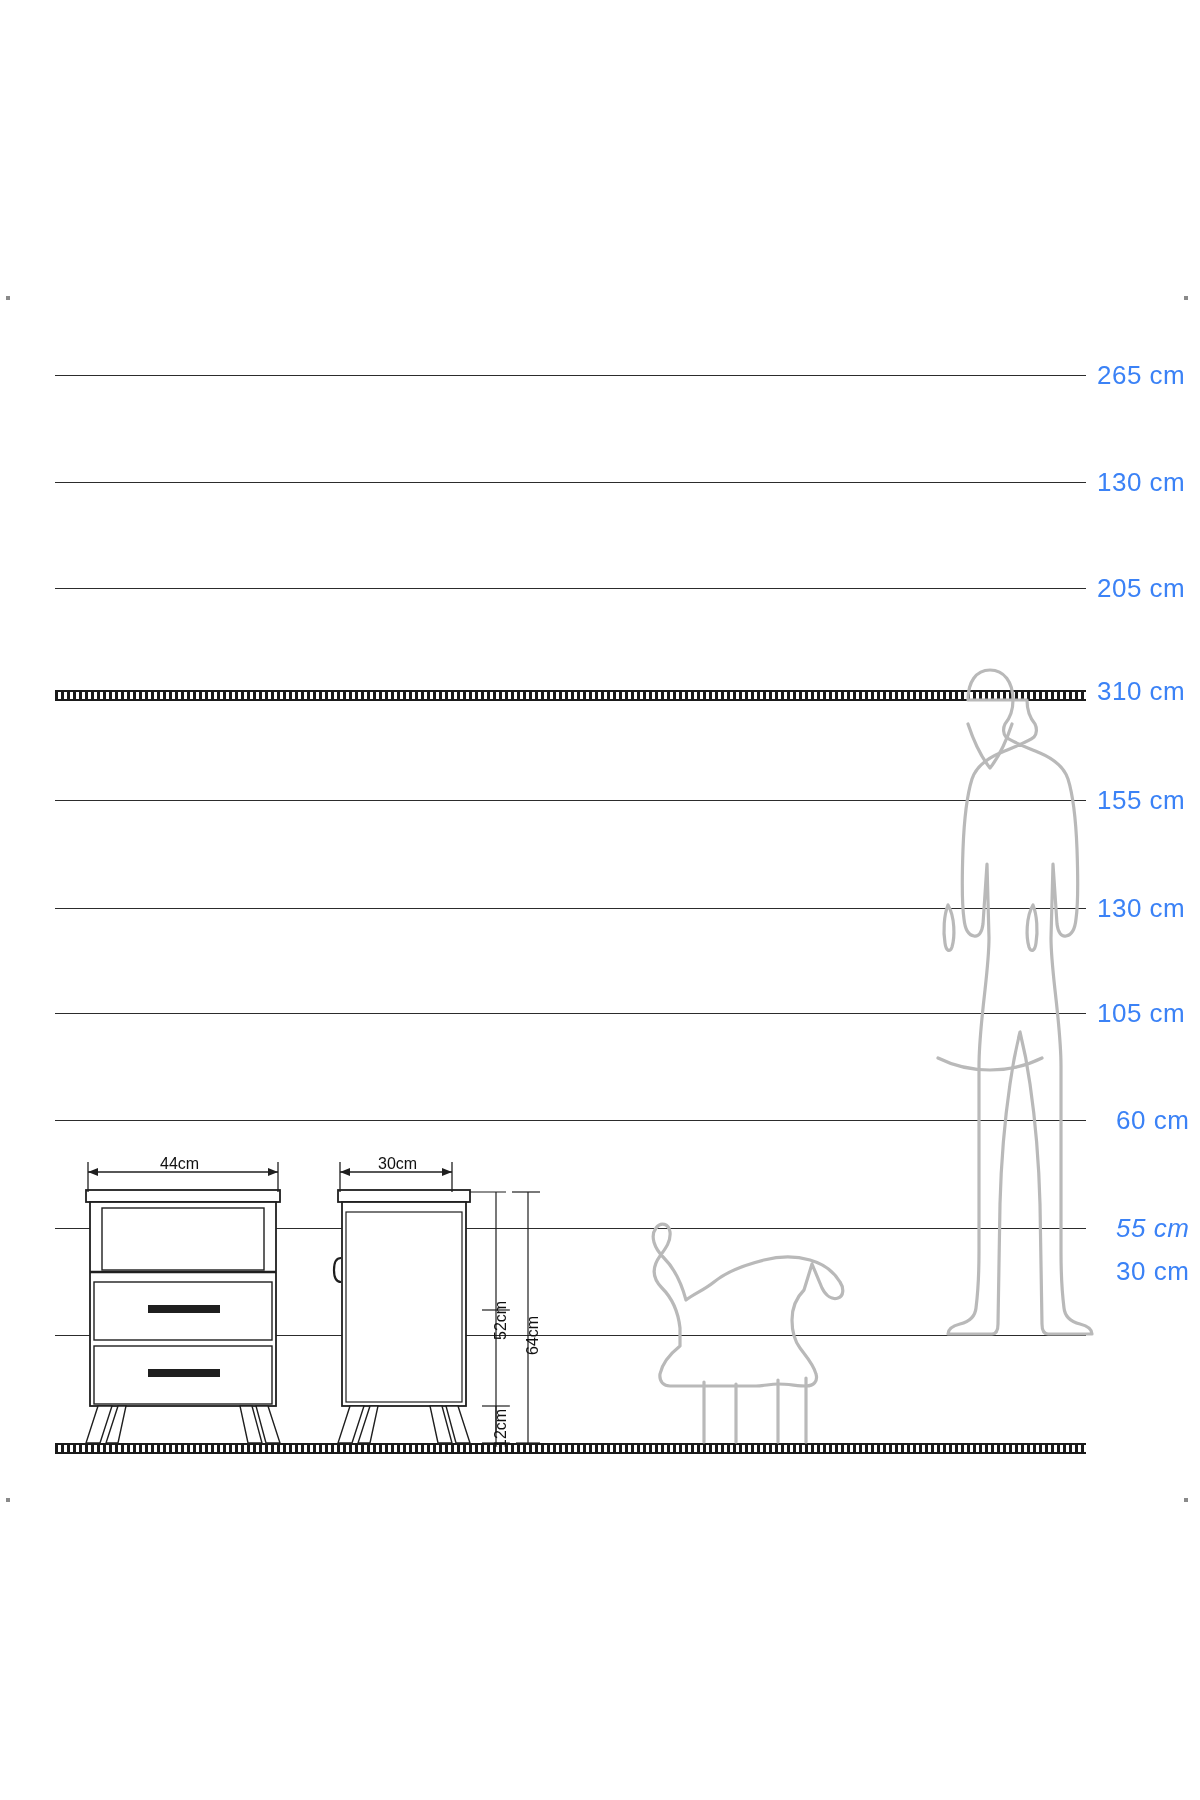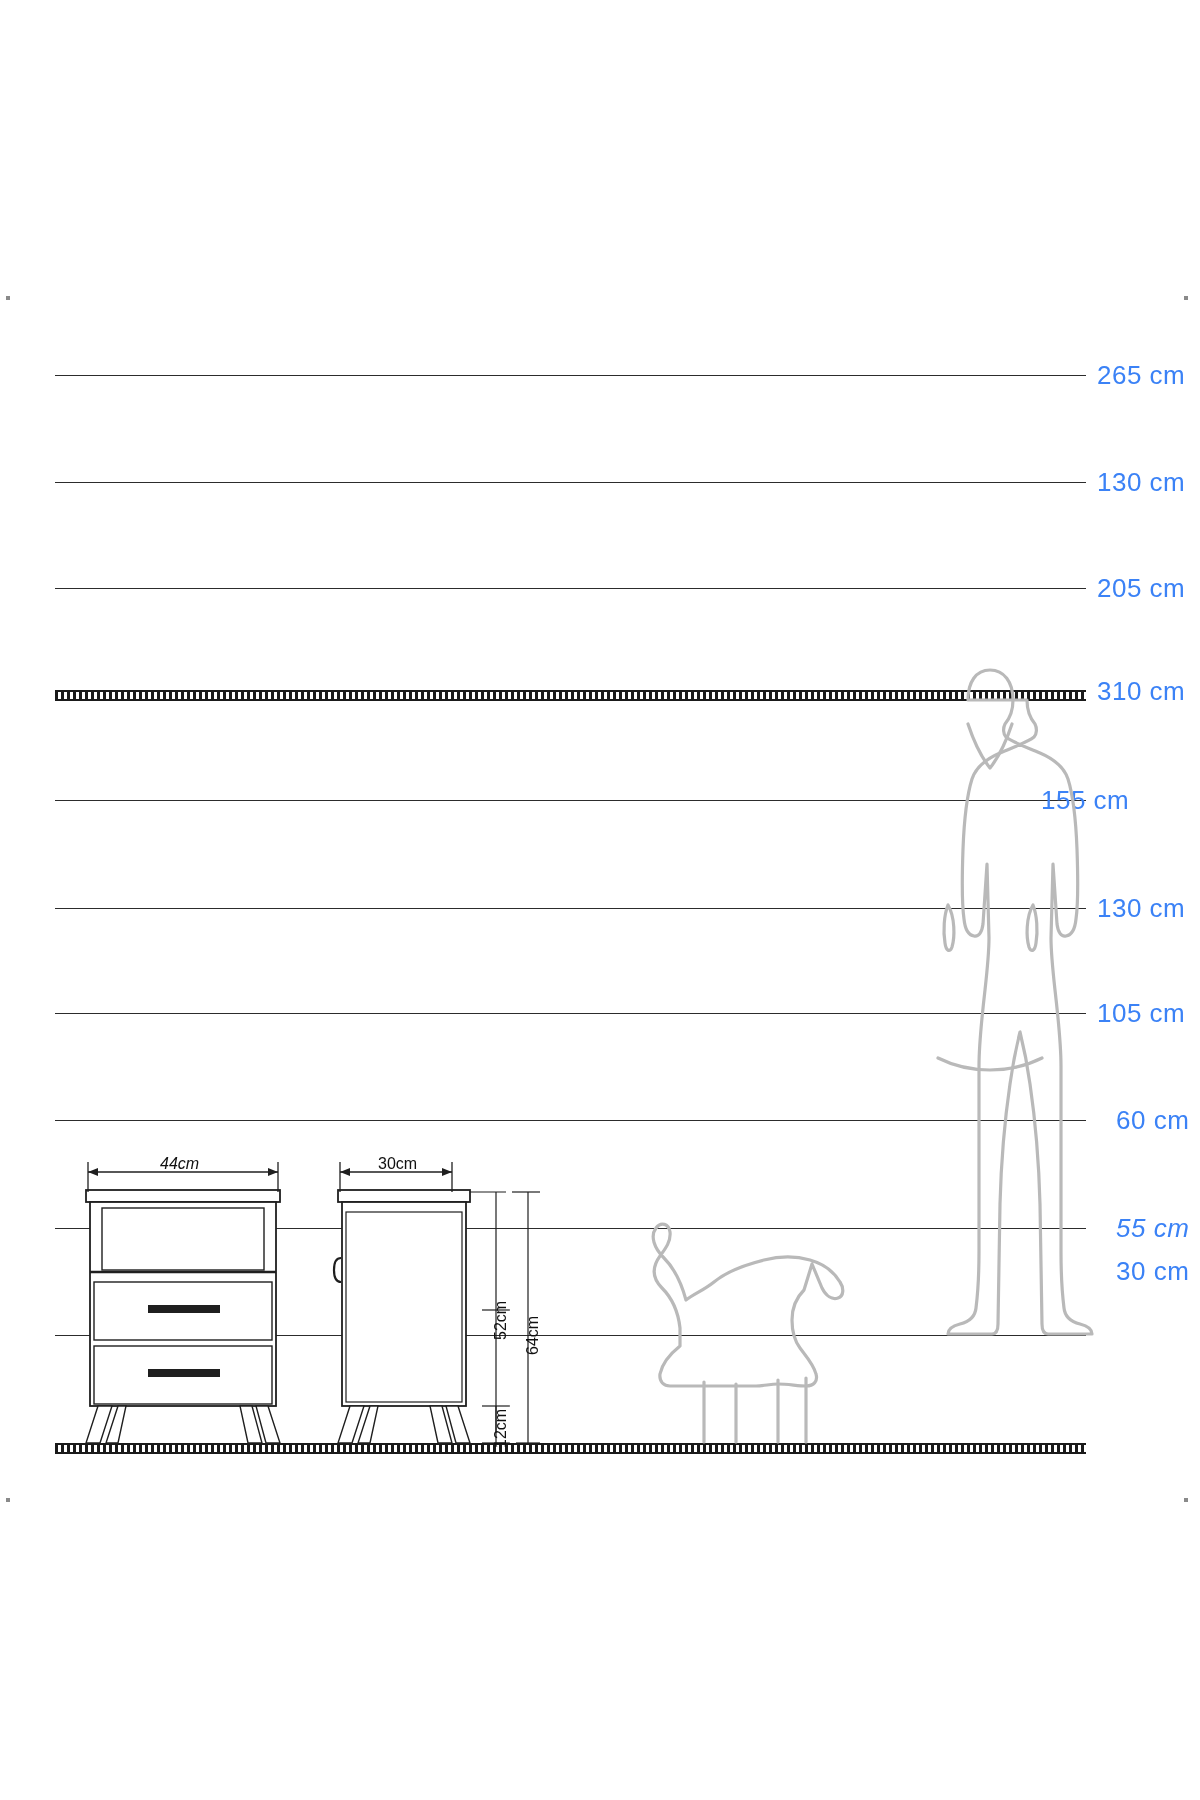--- a/index.html
+++ b/index.html
@@ -91,21 +91,21 @@
   <div class="scale-line" style="left:55px; top:1013px; width:1031px;"></div>
   <div class="scale-line" style="left:55px; top:1120px; width:1031px;"></div>
   <div class="scale-line" style="left:55px; top:1228px; width:1031px;"></div>
   <div class="scale-line" style="left:55px; top:1335px; width:1031px;"></div>
   <div class="hatch-line" style="left:55px; top:1443px; width:1031px;"></div>
 
   <div class="scale-label" style="left:1097px; top:360px;">265 cm</div>
   <div class="scale-label" style="left:1097px; top:467px;">130 cm</div>
   <div class="scale-label" style="left:1097px; top:573px;">205 cm</div>
   <div class="scale-label" style="left:1097px; top:676px;">310 cm</div>
-  <div class="scale-label" style="left:1041px; top:785px;text-align:right;">155 cm</div>
+  <div class="scale-label" style="left:1097px; top:785px;text-align:right;">155 cm</div>
   <div class="scale-label" style="left:1097px; top:893px;">130 cm</div>
   <div class="scale-label" style="left:1097px; top:998px;">105 cm</div>
   <div class="scale-label" style="left:1116px; top:1105px;">60 cm</div>
   <div class="scale-label" style="left:1116px; top:1213px;font-style:italic;">55 cm</div>
   <div class="scale-label" style="left:1116px; top:1256px;">30 cm</div>
 
   <svg class="overlay" viewBox="0 0 1200 1800">
 
     <g fill="none" stroke="#1f1f1f" stroke-width="1.8">
 
@@ -253,19 +253,19 @@
       <path d="M948 905 c-4 10 -5 26 -3 38 c1 8 5 10 7 4 c3 -10 3 -30 -4 -42 z"></path>
       <path d="M1033 905 c4 10 5 26 3 38 c-1 8 -5 10 -7 4 c-3 -10 -3 -30 4 -42 z"></path>
 
       <path d="M968 724 c6 18 14 34 22 44 c8 -10 16 -26 22 -44"></path>
 
       <path d="M938 1058 c16 8 34 12 52 12 c18 0 36 -4 52 -12"></path>
     </g>
 
   </svg>
 
-  <div class="dim-label" style="left:160px; top:1155px;font-style:italic;">44cm</div>
+  <div class="dim-label" style="left:160px; top:1155px;">44cm</div>
   <div class="dim-label" style="left:378px; top:1155px;">30cm</div>
   <div class="dim-label vert" style="left:492px; top:1340px;">52cm</div>
   <div class="dim-label vert" style="left:524px; top:1355px;">64cm</div>
   <div class="dim-label vert" style="left:492px; top:1448px;">12cm</div>
 
 </div>
 
 </body></html>

